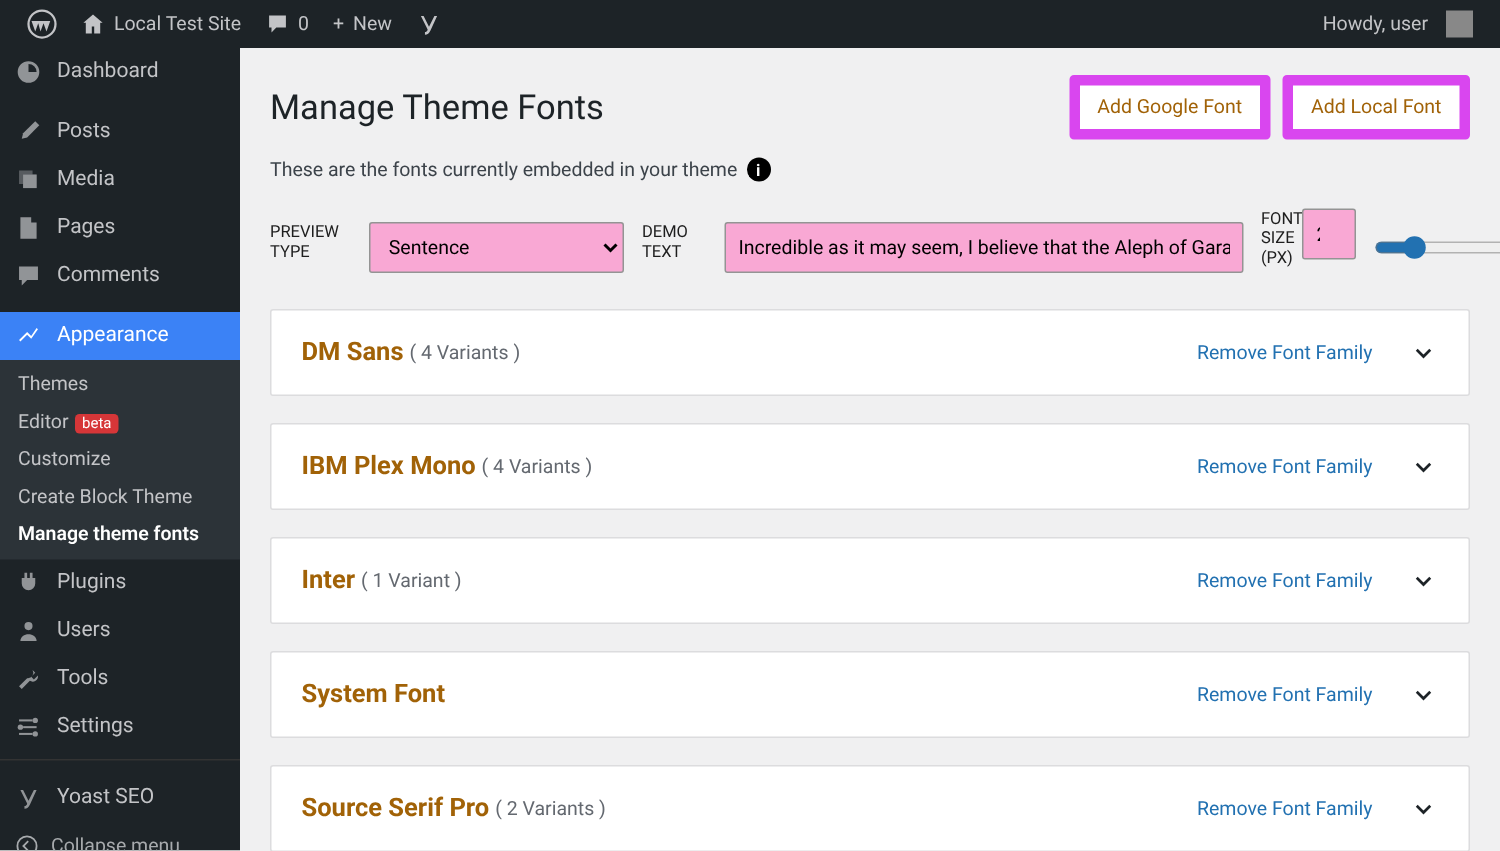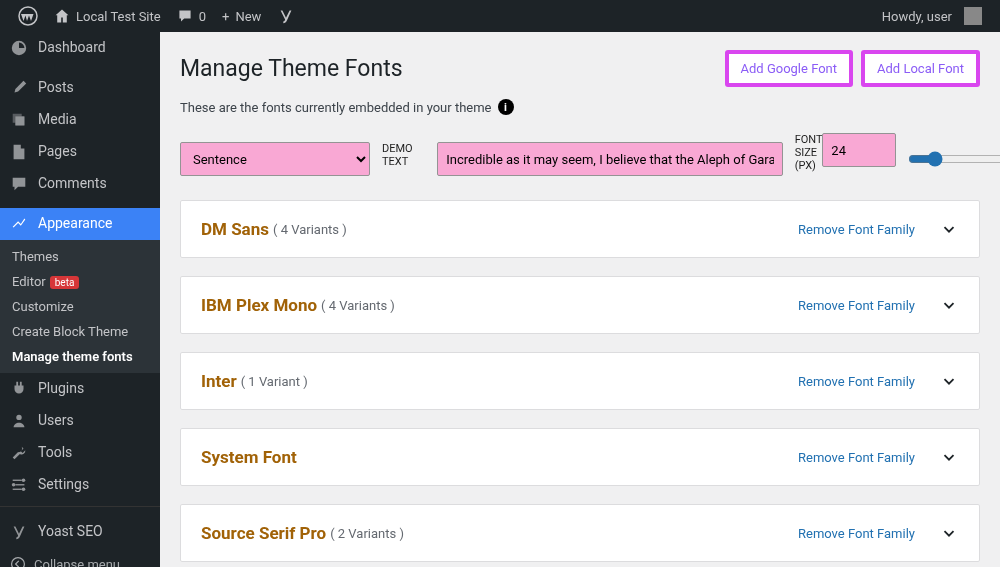--- a/index.html
+++ b/index.html
@@ -17,30 +17,30 @@
 .submenu{background:#2c3338;padding:4px 0}
 .sub-item{padding:5px 12px;font-size:13px;cursor:pointer;color:#c3c4c7}
 .sub-item.current{color:#fff;font-weight:600}
 .beta{background:#d63638;color:#fff;font-size:10px;padding:1px 5px;border-radius:3px;margin-left:4px}
 .arrow-indicator{position:absolute;right:-8px;top:190px;width:0;height:0;border-top:8px solid transparent;border-bottom:8px solid transparent;border-right:8px solid #f0f0f1}
 .sep{height:5px;margin:5px 0;border-top:1px solid #333}
 .collapse{display:flex;align-items:center;padding:8px 10px;cursor:pointer;gap:8px;font-size:13px;color:#a7aaad}
 .content{flex:1;padding:18px 20px;overflow-y:auto}
 .header{display:flex;align-items:center;margin-bottom:12px}
 .header h1{font-size:23px;font-weight:400;color:#1d2327;flex:1}
-.btn-outline{background:#fff;border:4px solid #d946ef;color:#8b5cf6;padding:7px 12px;font-size:13px;cursor:pointer;border-radius:3px;margin-left:8px}
+.btn-outline{background:#fff;border:7px solid #d946ef;color:#a16207;padding:7px 12px;font-size:13px;cursor:pointer;border-radius:3px;margin-left:8px}
 .subtitle{color:#3c434a;font-size:13px;margin-bottom:18px;display:flex;align-items:center;gap:6px}
 .info-ico{width:16px;height:16px;border-radius:50%;background:#000;color:#fff;display:inline-flex;align-items:center;justify-content:center;font-size:11px;font-weight:bold}
 .controls{display:flex;gap:12px;align-items:flex-end;margin-bottom:24px}
 .ctrl-group{display:flex;flex-direction:row}
 .ctrl-label{font-size:11px;text-transform:uppercase;color:#1e1e1e;margin-bottom:4px;font-weight:400}
 select,input[type=text],input[type=number]{border:1px solid #949494;background:#f9a8d4;padding:6px 8px;font-size:13px;border-radius:2px}
 select{width:190px;height:34px}
 input[type=text]{width:370px;height:34px}
-input[type=number]{width:74px;height:34px}
+input[type=number]{width:36px;height:34px}
 .slider-wrap{display:flex;align-items:center;height:34px}
 input[type=range]{width:120px;accent-color:#2271b1}
 .reset-btn{display:flex;align-items:center;gap:6px;padding:7px 12px;border:1px solid #2271b1;background:#fff;color:#2271b1;border-radius:3px;cursor:pointer;font-size:13px;height:34px}
 .font-card{background:#fff;border:1px solid #dcdcde;margin-bottom:18px;padding:18px 20px;display:flex;align-items:center;border-radius:2px}
 .font-name{font-size:17px;font-weight:700;color:#a16207}
 .font-variants{font-size:13px;font-weight:400;color:#646970;margin-left:4px}
 .font-spacer{flex:1}
 .remove-link{color:#2271b1;font-size:13px;cursor:pointer;margin-right:24px}
 .chevron{cursor:pointer;width:20px;height:20px;display:flex;align-items:center;justify-content:center}
 svg{display:block}
@@ -208,20 +208,21 @@
       <button class="btn-outline">Add Google Font</button>
       <button class="btn-outline">Add Local Font</button>
     </div>
     <div class="subtitle">
       <span>These are the fonts currently embedded in your theme</span>
       <span class="info-ico">i</span>
     </div>
 
     <div class="controls">
       <div class="ctrl-group">
+        <label class="ctrl-label">PREVIEW TYPE</label>
         <select><option>Sentence</option></select>
       </div>
       <div class="ctrl-group">
         <label class="ctrl-label">DEMO TEXT</label>
         <input type="text" value="Incredible as it may seem, I believe that the Aleph of Garay Street was a false Aleph." style="">
       </div>
       <div class="ctrl-group">
         <label class="ctrl-label">FONT SIZE (PX)</label>
         <input type="number" value="24" style="">
       </div>

